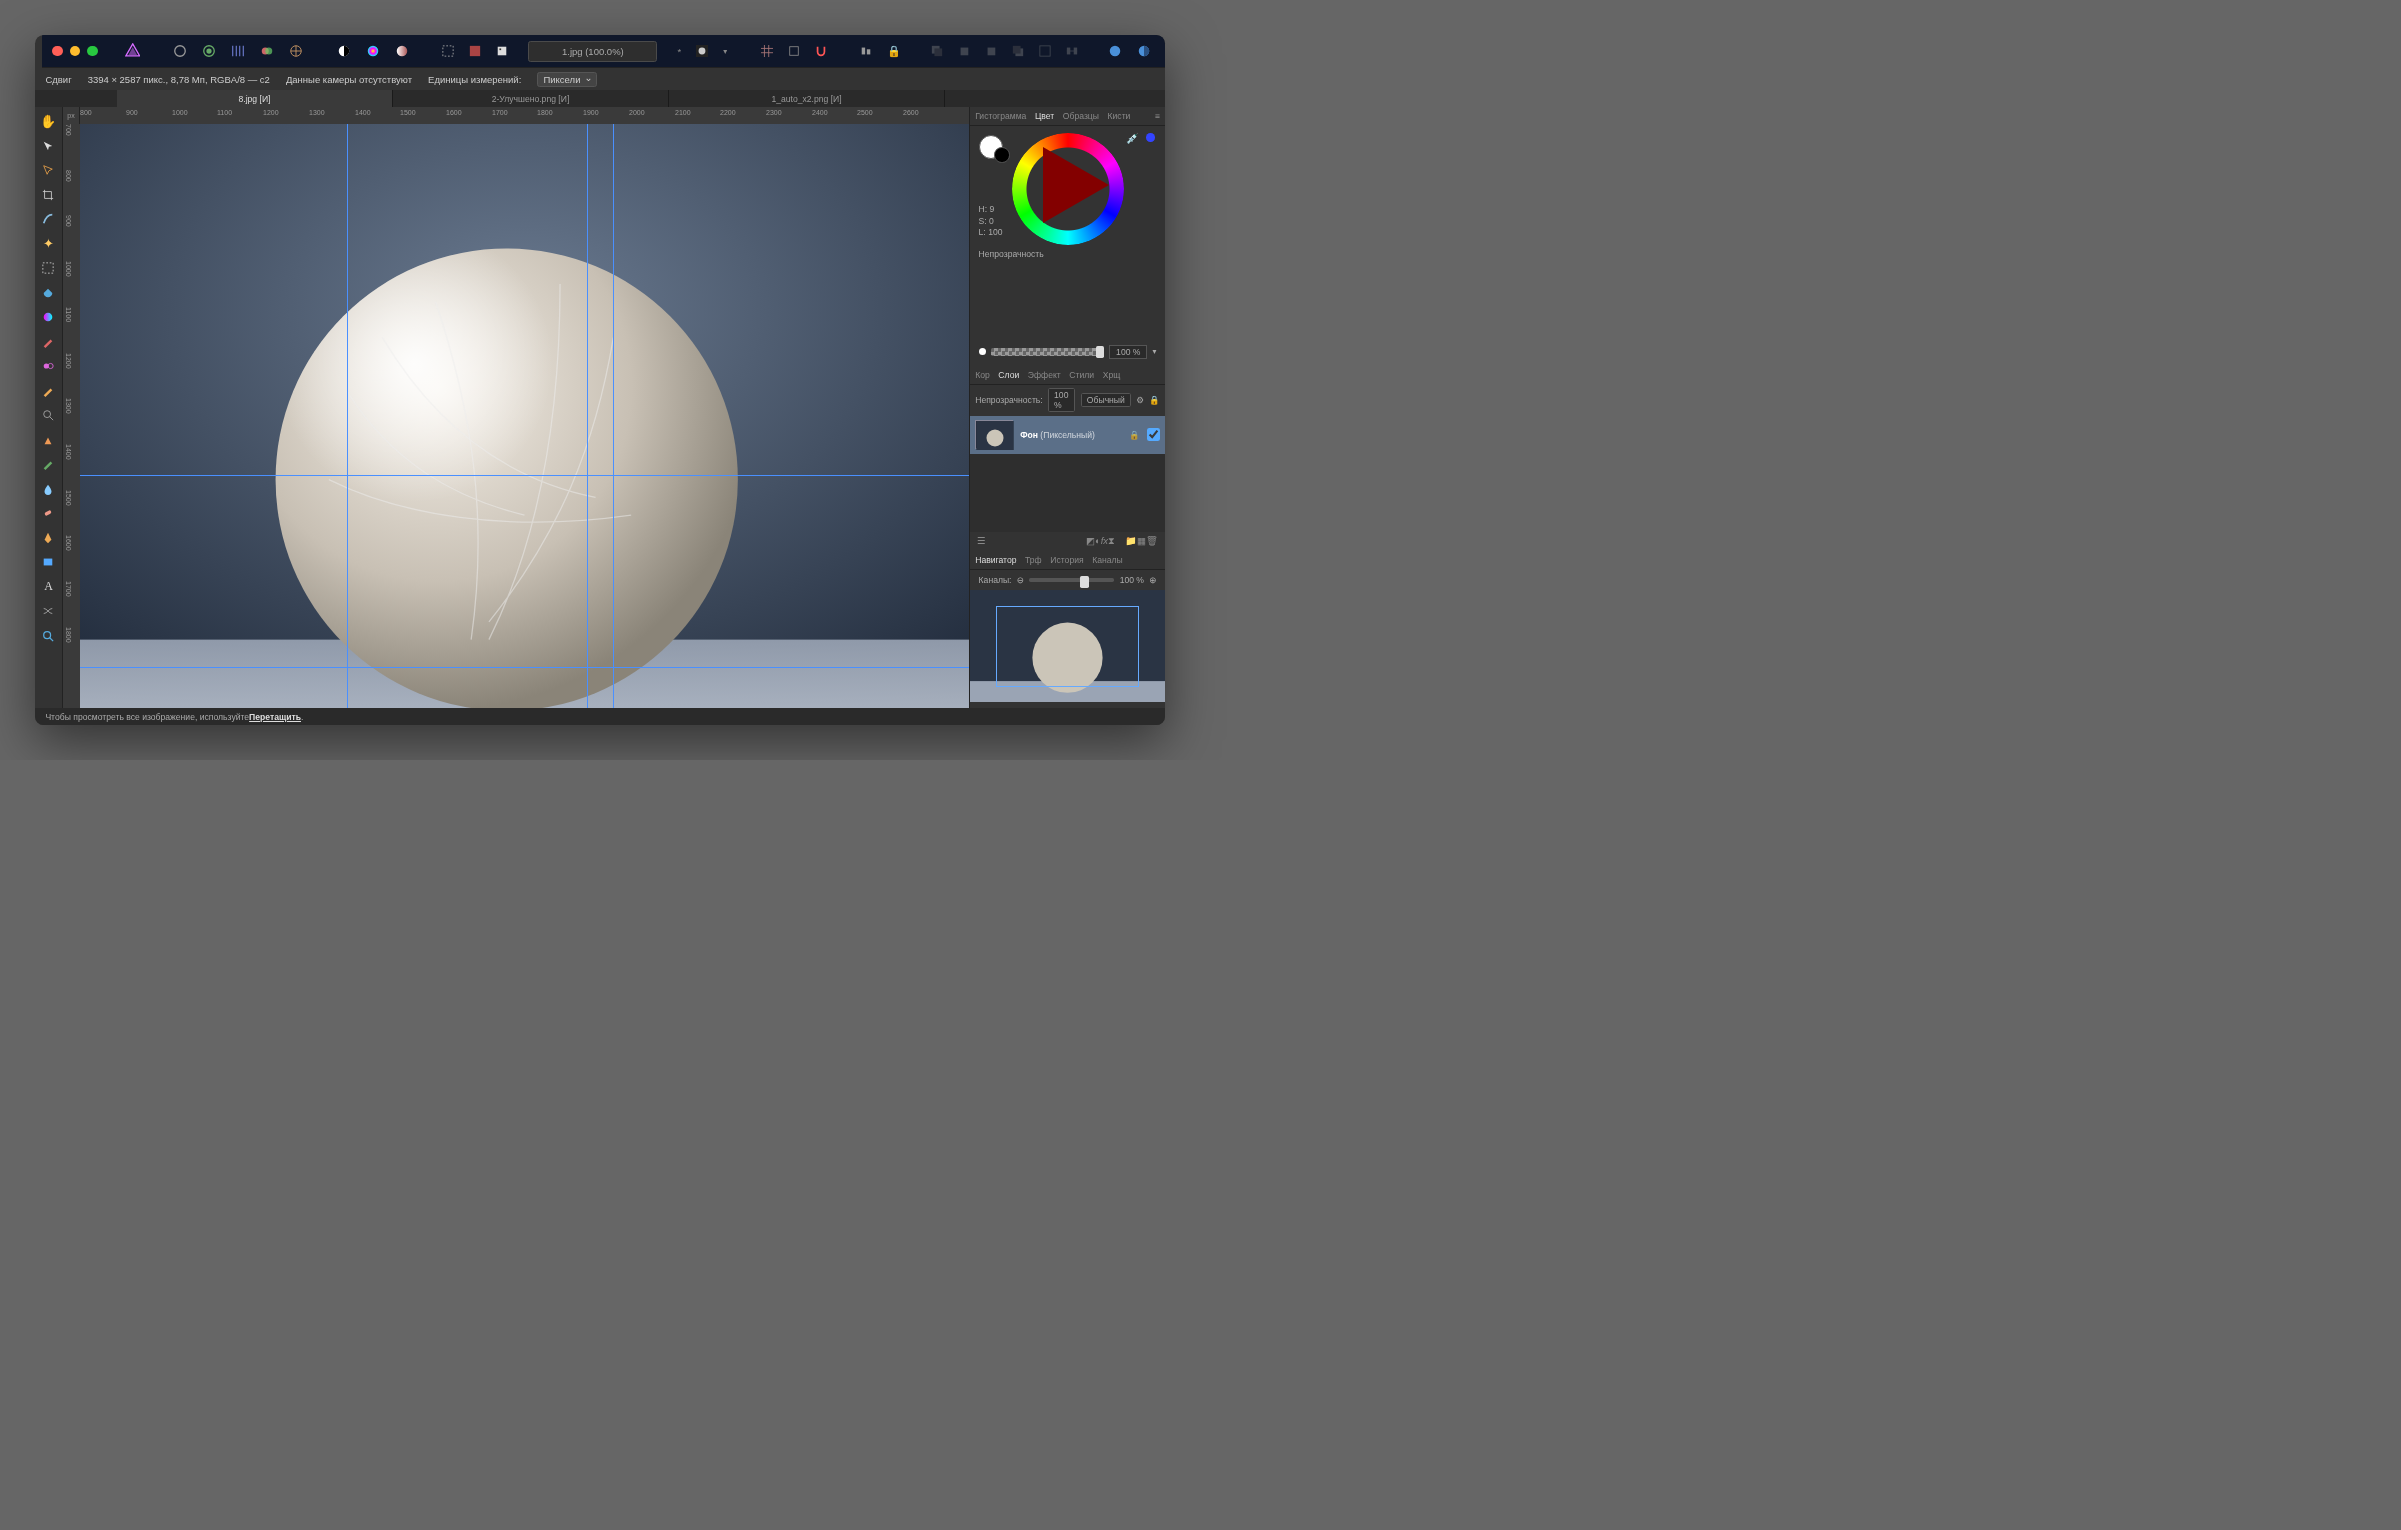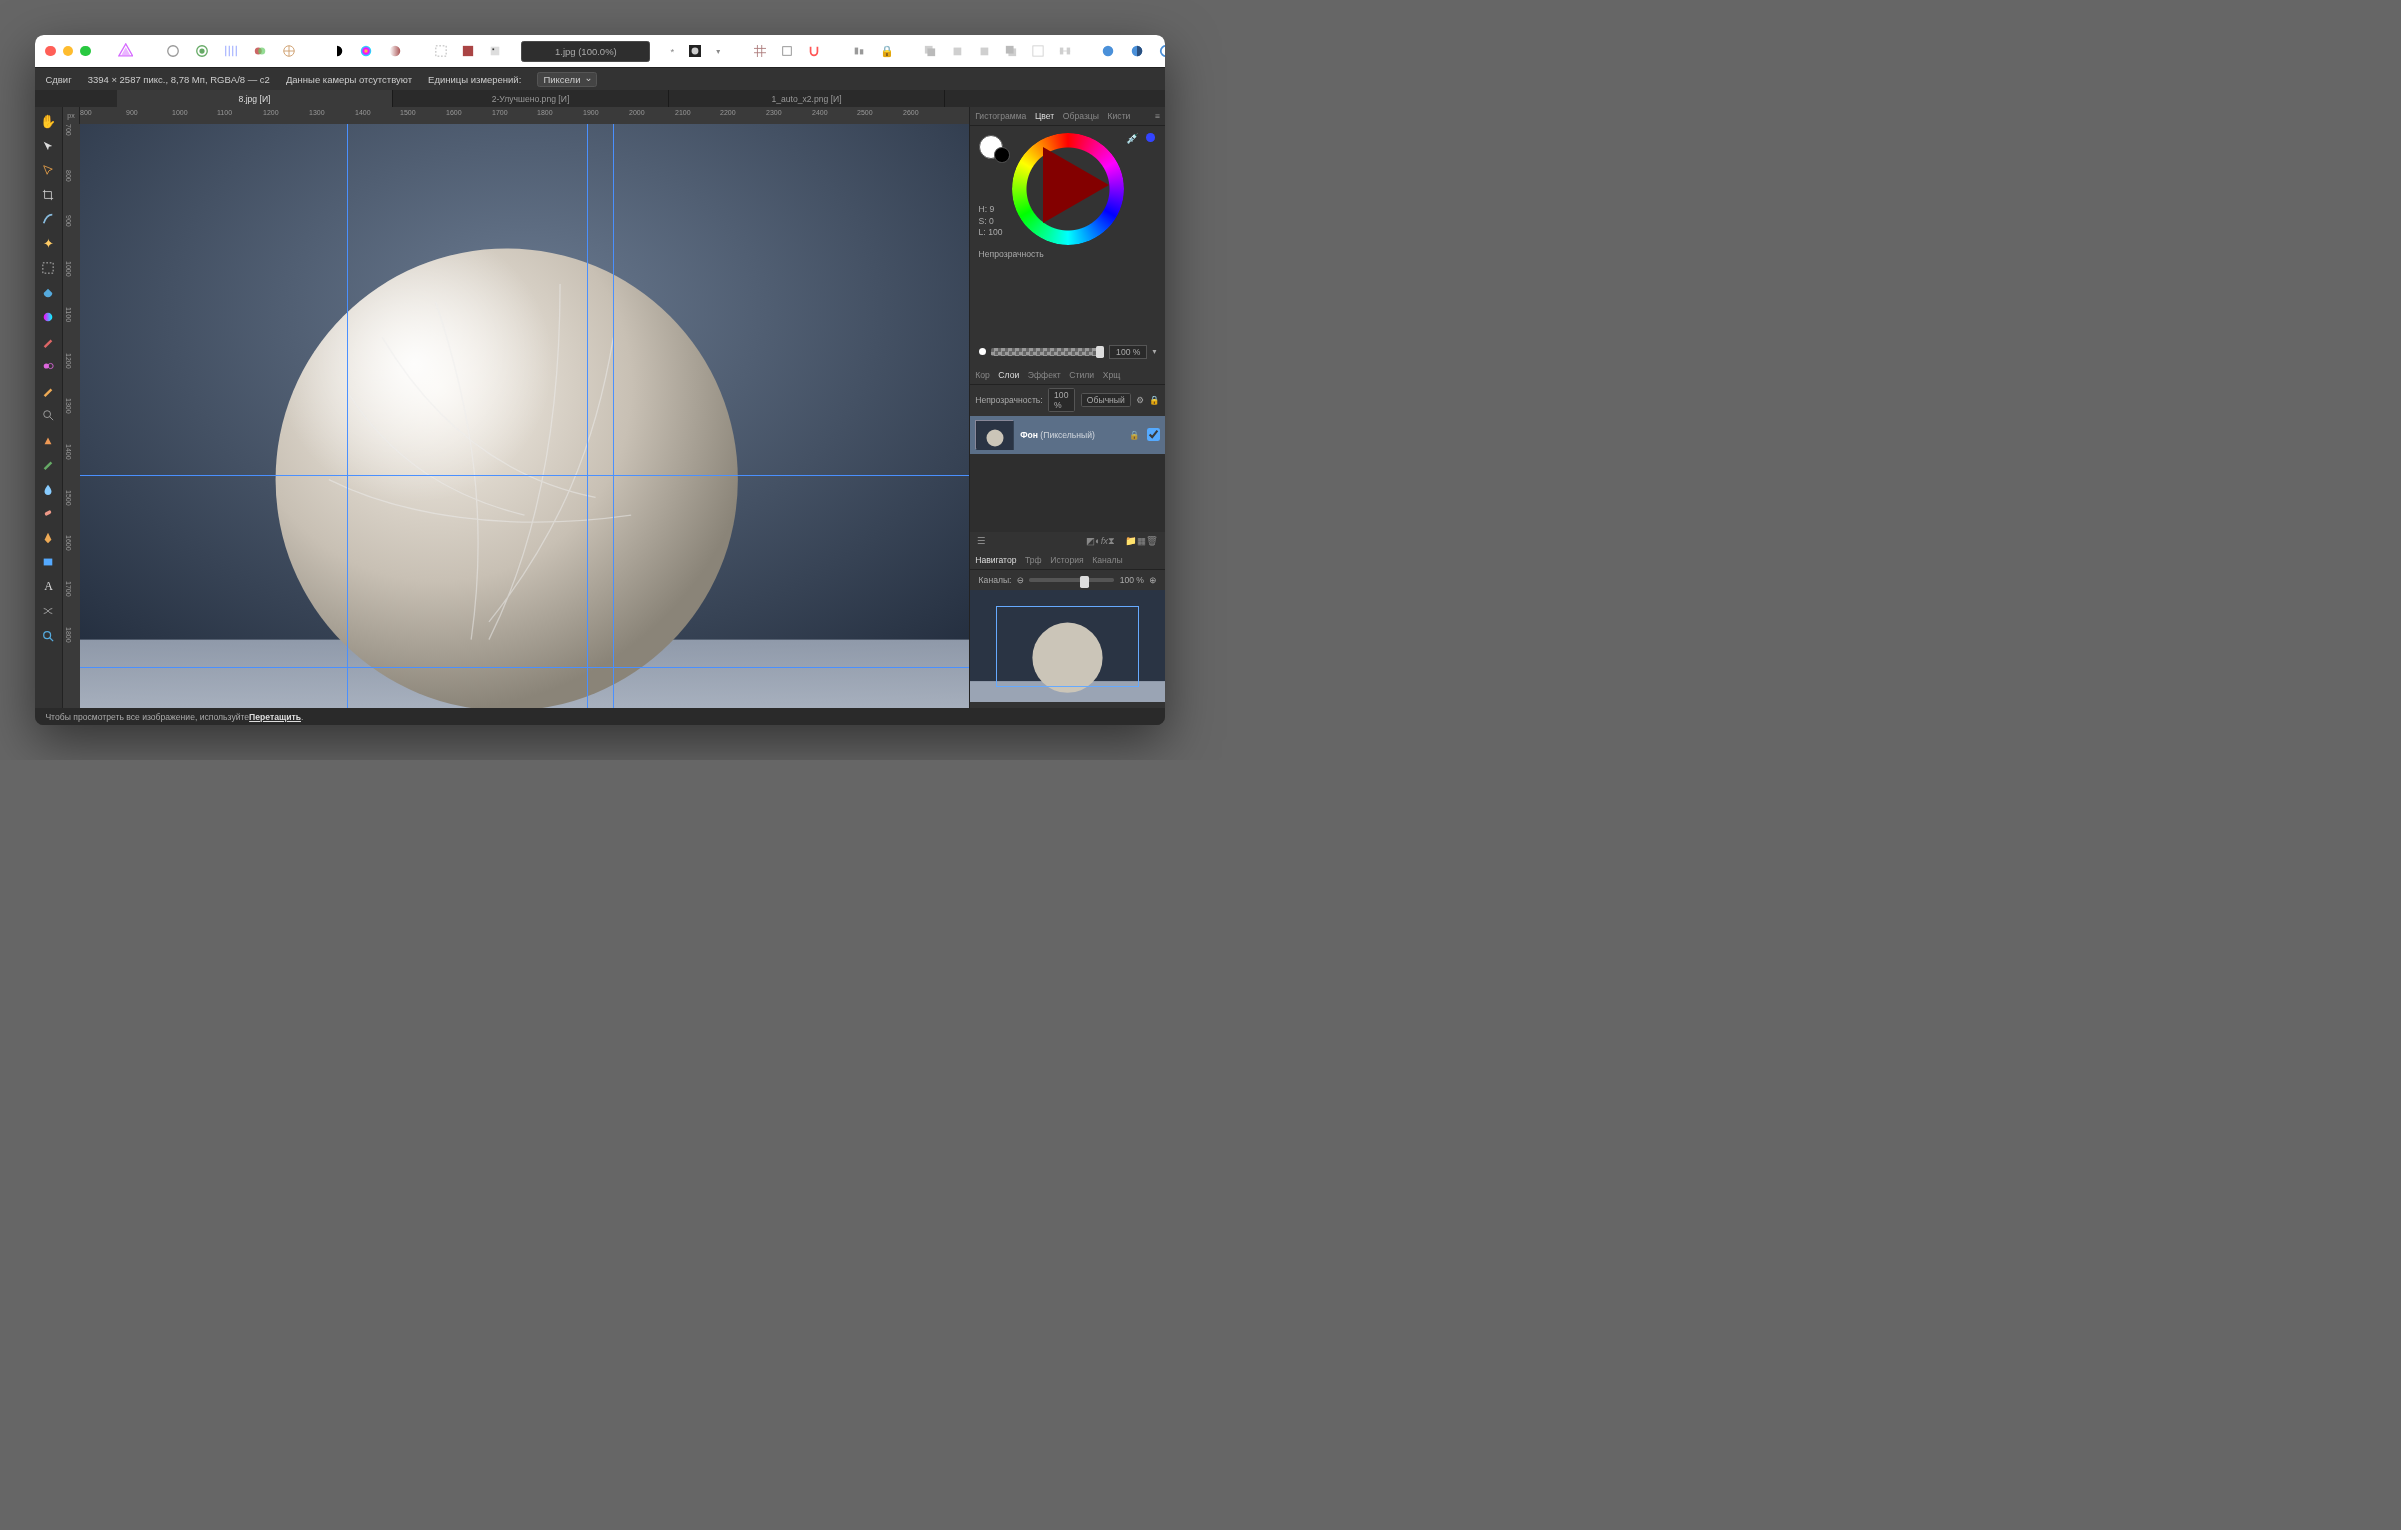--- a/index.html
+++ b/index.html
@@ -1,18 +1,18 @@
 <!DOCTYPE html>
 <html style="font-size:14px"><head>
 <meta charset="utf-8">
 <style>
 * { margin:0; padding:0; box-sizing:border-box; font-family: -apple-system, "Helvetica Neue", Arial, sans-serif; user-select:none; }
 body { background:#666; padding:35px; }
 .window { width:1130px; height:690px; background:#333; border-radius:8.6px; overflow:hidden; box-shadow:0 17px 52px rgba(0,0,0,0.5); display:flex; flex-direction:column; color:#aaa; font-size:9.5px; }
-.titlebar { height:33px; background:#ffffff; display:flex; align-items:center; padding:0 10.4px; gap:15px; border-bottom:0.9px solid #222; }
+.titlebar { height:33px; background:#0f172a; display:flex; align-items:center; padding:0 10.4px; gap:15px; border-bottom:0.9px solid #222;margin-left:7px; }
 .traffic { display:flex; gap:7px; margin-right:12px; }
 .tlight { width:10.4px; height:10.4px; border-radius:50%; }
 .red{background:#ff5f57;} .yellow{background:#febc2e;} .green{background:#28c840;}
 .tb-icon { width:21px; height:21px; display:flex; align-items:center; justify-content:center; color:#bbb; border-radius:2.6px; }
 .tb-sep { width:0.9px; height:19px; background:#555; margin:0 1.7px; }
 .doc-title-box { flex:0 0 129px; display:flex; align-items:center; justify-content:center; gap:5.2px; height:21px; background:#2e2e2e; border:0.9px solid #4a4a4a; border-radius:2.6px; margin:0 5.2px;}
 .tb-spacer{flex:1;}
 .contextbar { height:22.4px; background:#333; display:flex; align-items:center; padding:0 10.4px; gap:16px; font-size:9.5px; color:#ccc; }
 .units-select { background:#444; border:0.9px solid #555; padding:0.9px 15.5px 0.9px 5.2px; color:#ccc; border-radius:2.6px; position:relative; font-size:9.5px; }
 .units-select::after{content:"⌄"; position:absolute; right:3.5px; top:-0.9px;}

